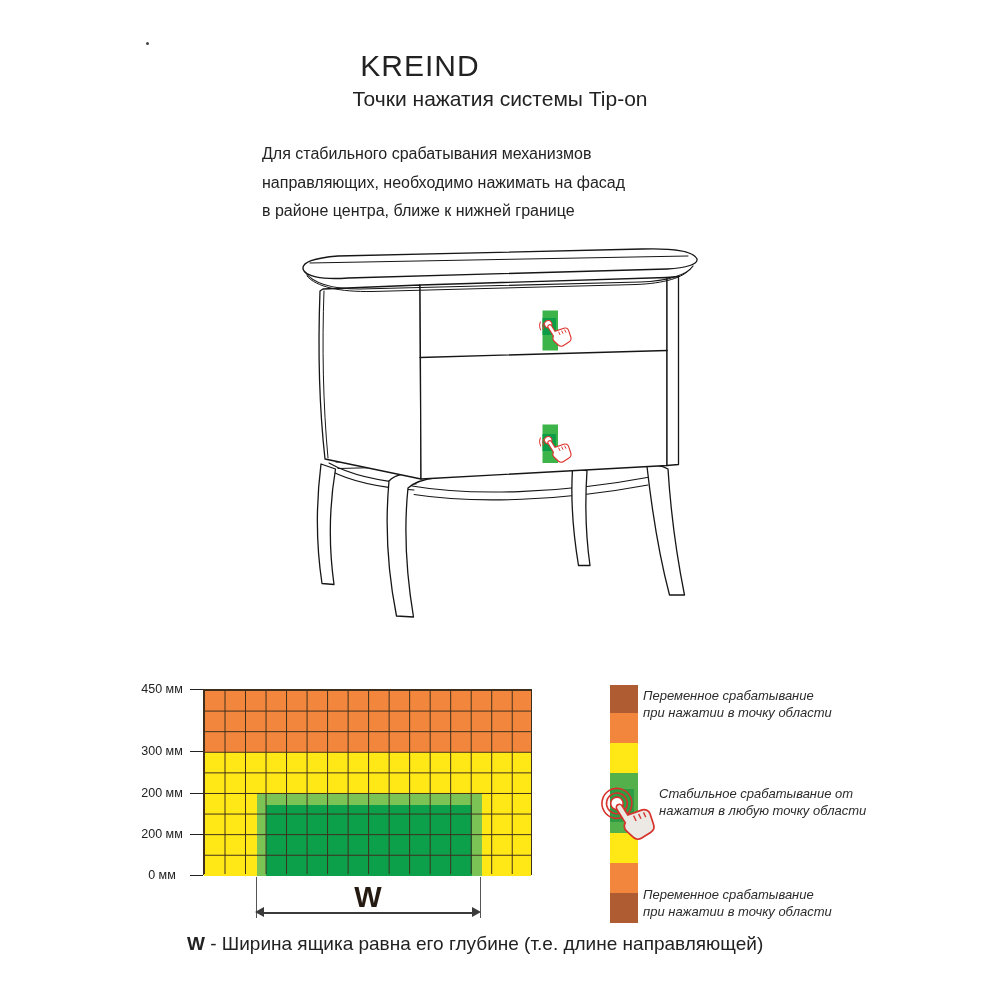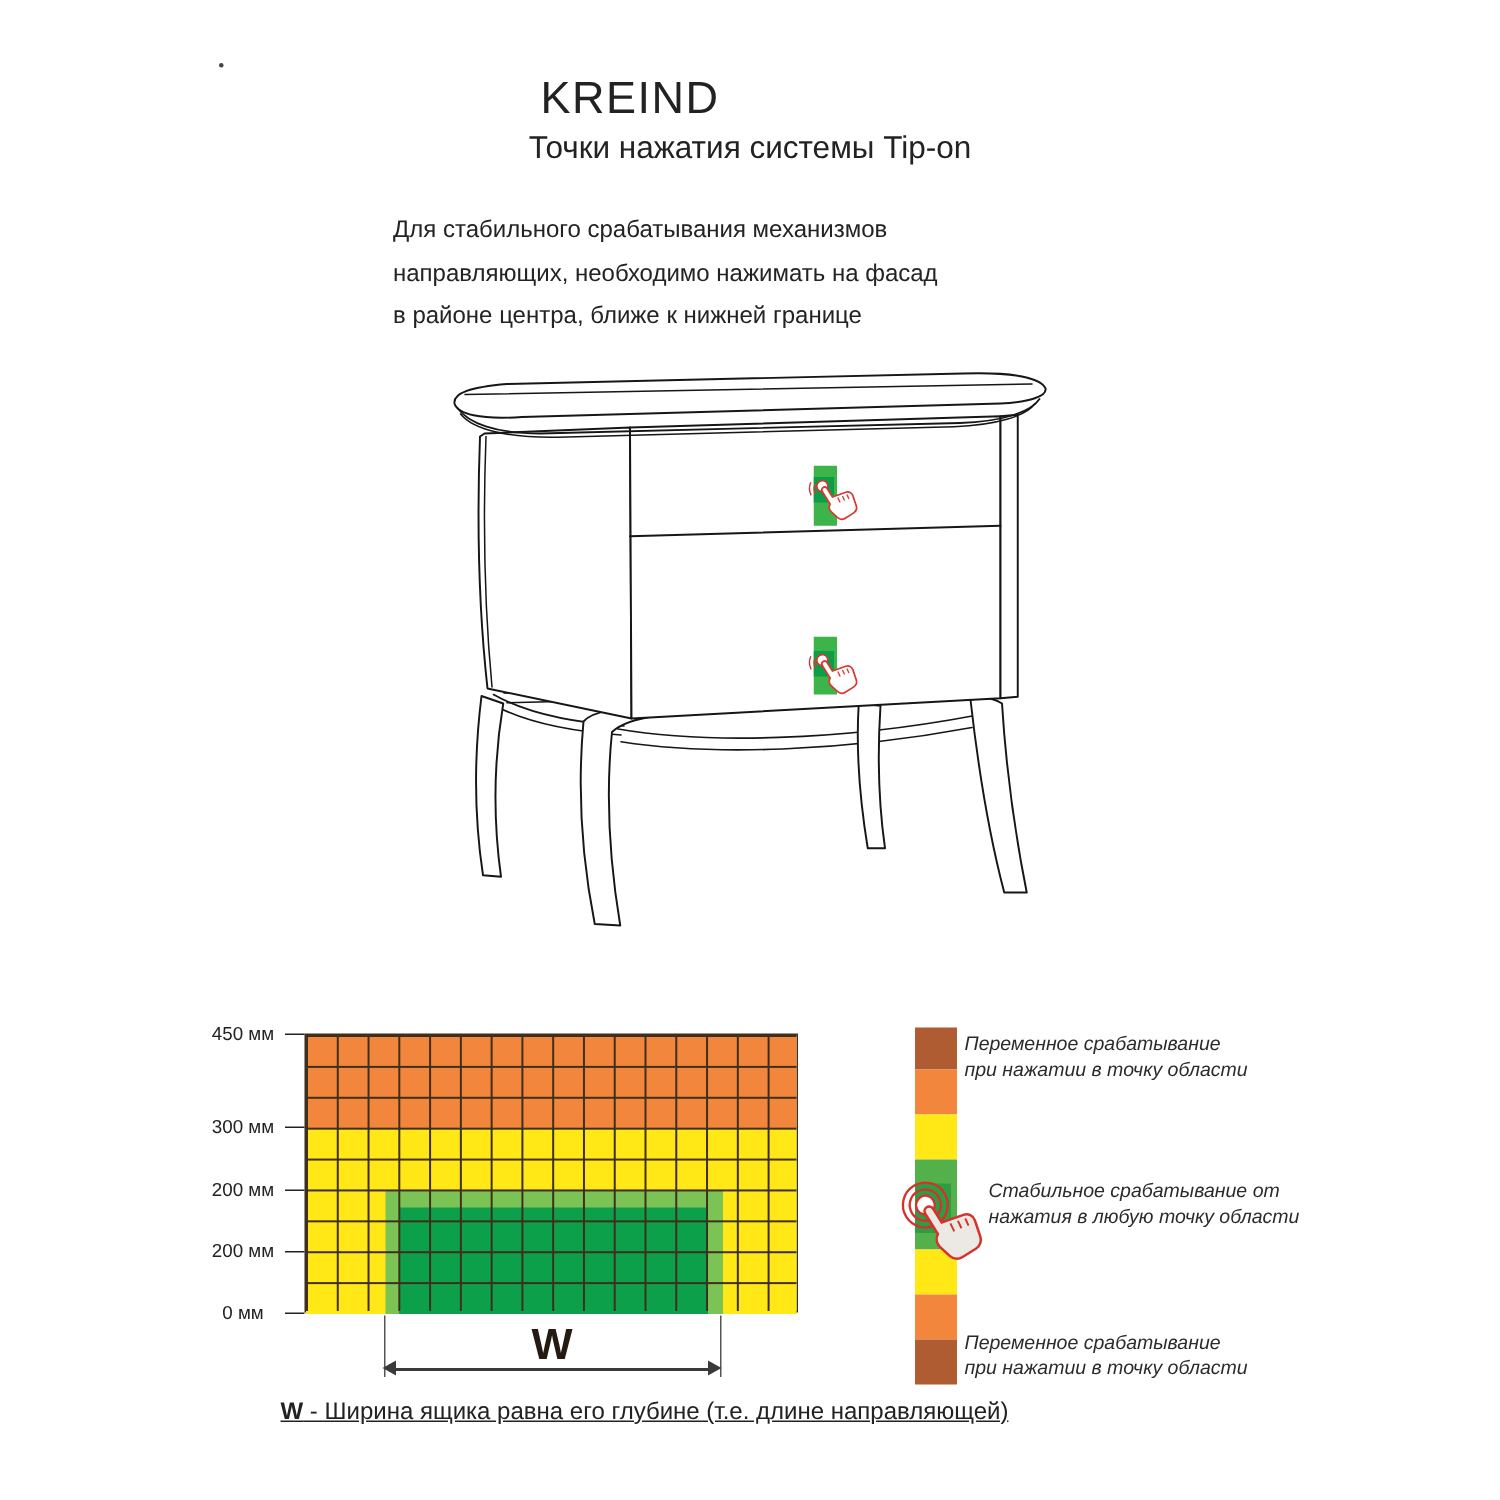--- a/index.html
+++ b/index.html
@@ -23,21 +23,21 @@
     background-image:linear-gradient(to right,#3e2e1c 1px,transparent 1px),
                      linear-gradient(to bottom,#3e2e1c 1px,transparent 1px);
     background-size:20.53px 20.6px;}
   .tick-label{width:52px;text-align:center;font-size:12.5px;color:#222;height:14px;line-height:14px;}
   .tick-dash{width:13px;height:1px;background:#222;}
   .extline{width:1px;height:41px;background:#555;top:877px;}
   .dim-line{left:263px;top:912px;width:210px;height:1.5px;background:#3a3a3a;}
   .arrow-l{left:255px;top:907px;width:0;height:0;border-top:5.5px solid transparent;border-bottom:5.5px solid transparent;border-right:9px solid #3a3a3a;}
   .arrow-r{left:472px;top:907px;width:0;height:0;border-top:5.5px solid transparent;border-bottom:5.5px solid transparent;border-left:9px solid #3a3a3a;}
   .w-big{left:338px;top:881px;width:60px;text-align:center;font-size:29px;font-weight:bold;color:#241a12;}
-  .note{left:187px;top:933px;font-size:16px;color:#222;text-decoration:underline;}
+  .note{left:187px;top:933px;font-size:19px;color:#222;}
   .note b{font-weight:bold;}
   
   .legend-bar{left:610px;top:685px;width:28px;}
   .seg{width:28px;}
   .legend-text{font-size:13px;line-height:17px;color:#2b2b2b;font-style:italic;}
   .lt-top{left:643px;top:687px;}
   .lt-mid{left:659px;top:785px;}
   .lt-bot{left:643px;top:886px;}
 </style>
 </head>

